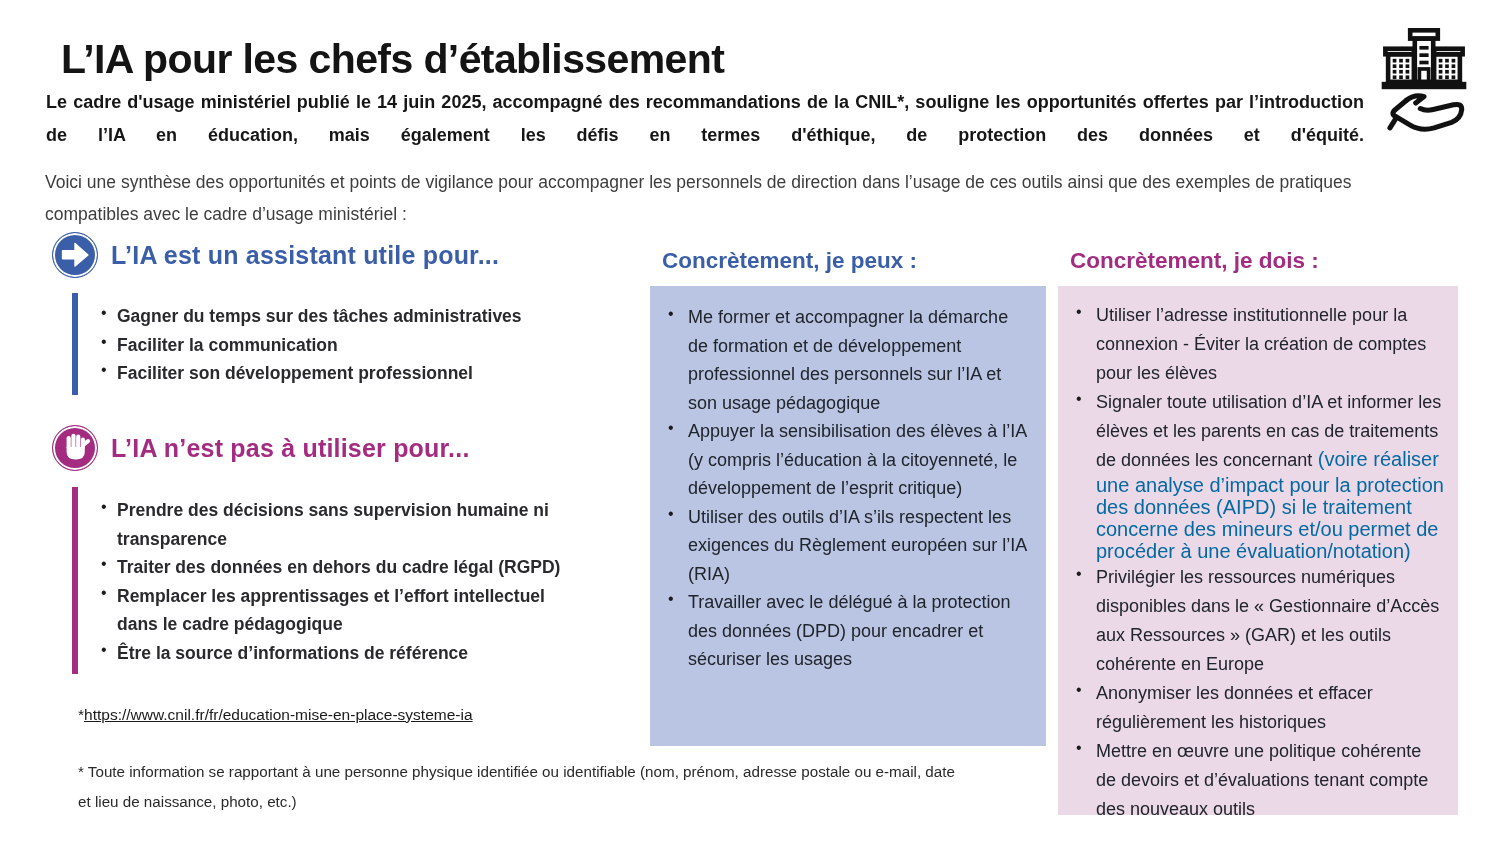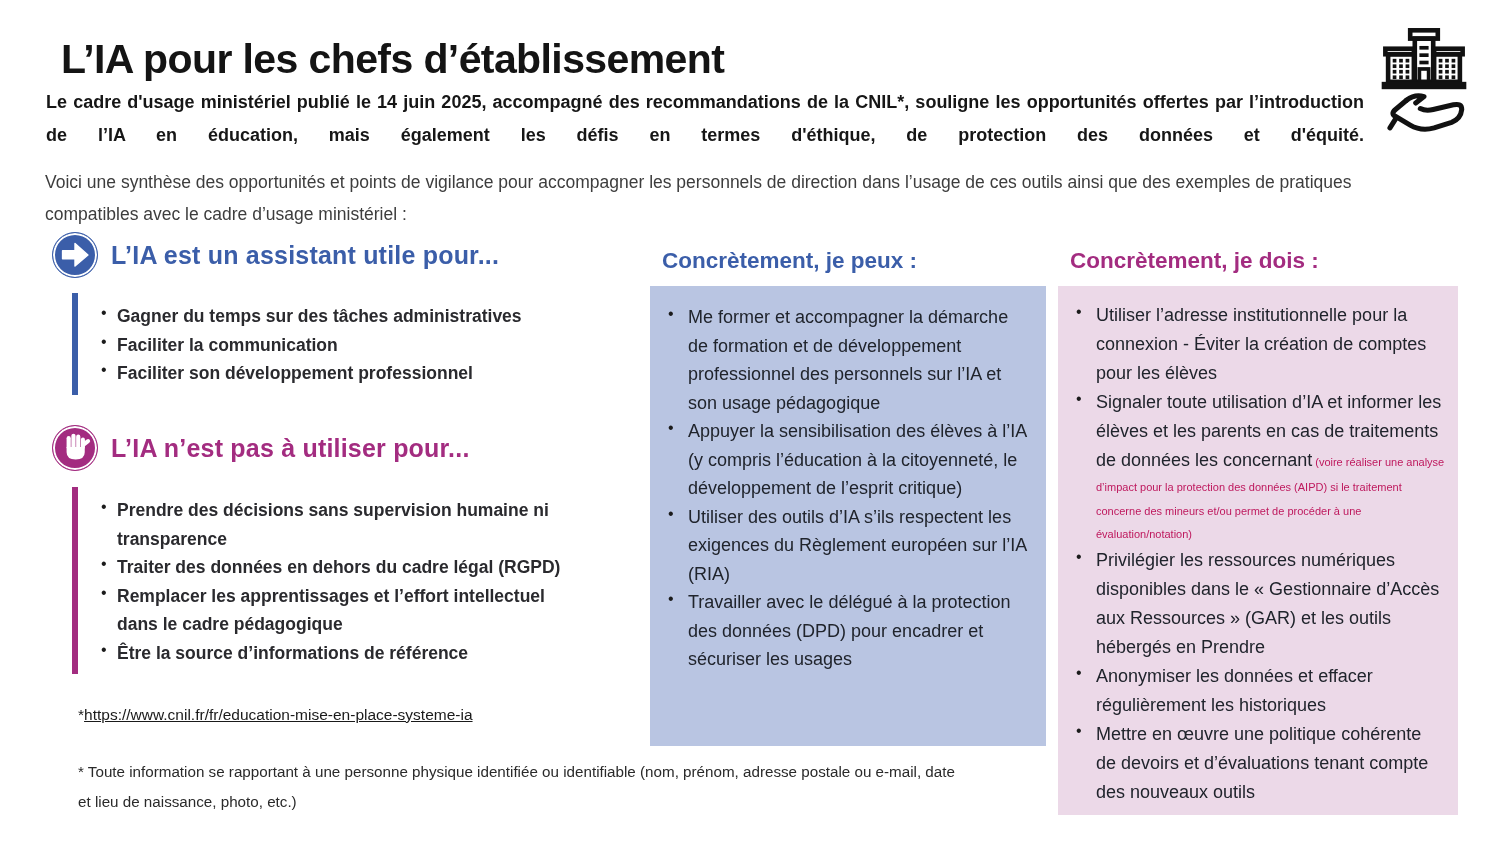--- a/index.html
+++ b/index.html
@@ -56,21 +56,21 @@
   .col-heading{position:absolute;margin:0;font-size:22.5px;font-weight:700;}
   #can-heading{left:662px;top:248px;color:var(--accent-blue);}
   #must-heading{left:1070px;top:248px;color:var(--accent-purple);}
   .boxed{position:absolute;}
   #can-box{left:650px;top:286px;width:396px;height:460px;background:var(--box-blue);padding:17px 14px 0 16px;}
   #must-box{left:1058px;top:286px;width:400px;height:529px;background:var(--box-pink);padding:15px 12px 0 16px;}
   .boxed li{padding-left:22px;color:#20242c;}
   .boxed li::before{left:2px;}
   #can-box .li-text{font-size:18px;line-height:28.5px;}
   #must-box .li-text{font-size:18px;line-height:29px;}
-  .li-note{font-size:11px;line-height:21.5px;color:#be185d;}
+  .li-note{font-size:20px;line-height:21.5px;color:#0369a1;}
 
   .cnil-line{position:absolute;left:78px;top:706px;font-size:15.5px;color:#1a1a1a;}
   .cnil-line a{color:#1a1a1a;text-decoration:underline;}
   .footnote{
     position:absolute;left:78px;top:757px;width:884px;margin:0;
     font-size:15.2px;line-height:30px;color:#2a2a2a;
   }
 </style>
 </head>
 <body>
@@ -196,21 +196,21 @@
 </div>
 
 <h2 class="col-heading" id="must-heading">Concrètement, je dois  :</h2>
 <div class="boxed" id="must-box">
   <ul>
 
       <li><span class="li-text">Utiliser l’adresse institutionnelle pour la connexion - Éviter la création de comptes pour les élèves</span></li>
 
       <li><span class="li-text">Signaler toute utilisation d’IA et informer les élèves et les parents en cas de traitements de données les concernant</span><span class="li-note"> (voire réaliser une analyse d’impact pour la protection des données (AIPD) si le traitement concerne des mineurs et/ou permet de procéder à une évaluation/notation)</span></li>
 
-      <li><span class="li-text">Privilégier les ressources numériques disponibles dans le « Gestionnaire d’Accès aux Ressources » (GAR) et les outils hébergés en Prendre</span></li>
+      <li><span class="li-text">Privilégier les ressources numériques disponibles dans le « Gestionnaire d’Accès aux Ressources » (GAR) et les outils cohérente en Europe</span></li>
 
       <li><span class="li-text">Anonymiser les données et effacer régulièrement les historiques</span></li>
 
       <li><span class="li-text">Mettre en œuvre une politique cohérente de devoirs et d’évaluations tenant compte des nouveaux outils</span></li>
     </ul>
 </div>
 
 <div class="cnil-line"><span>*</span><a href="#">https://www.cnil.fr/fr/education-mise-en-place-systeme-ia</a></div>
 
 <p class="footnote">* Toute information se rapportant à une personne physique identifiée ou identifiable (nom, prénom, adresse postale ou e-mail, date et lieu de naissance, photo, etc.)</p>

